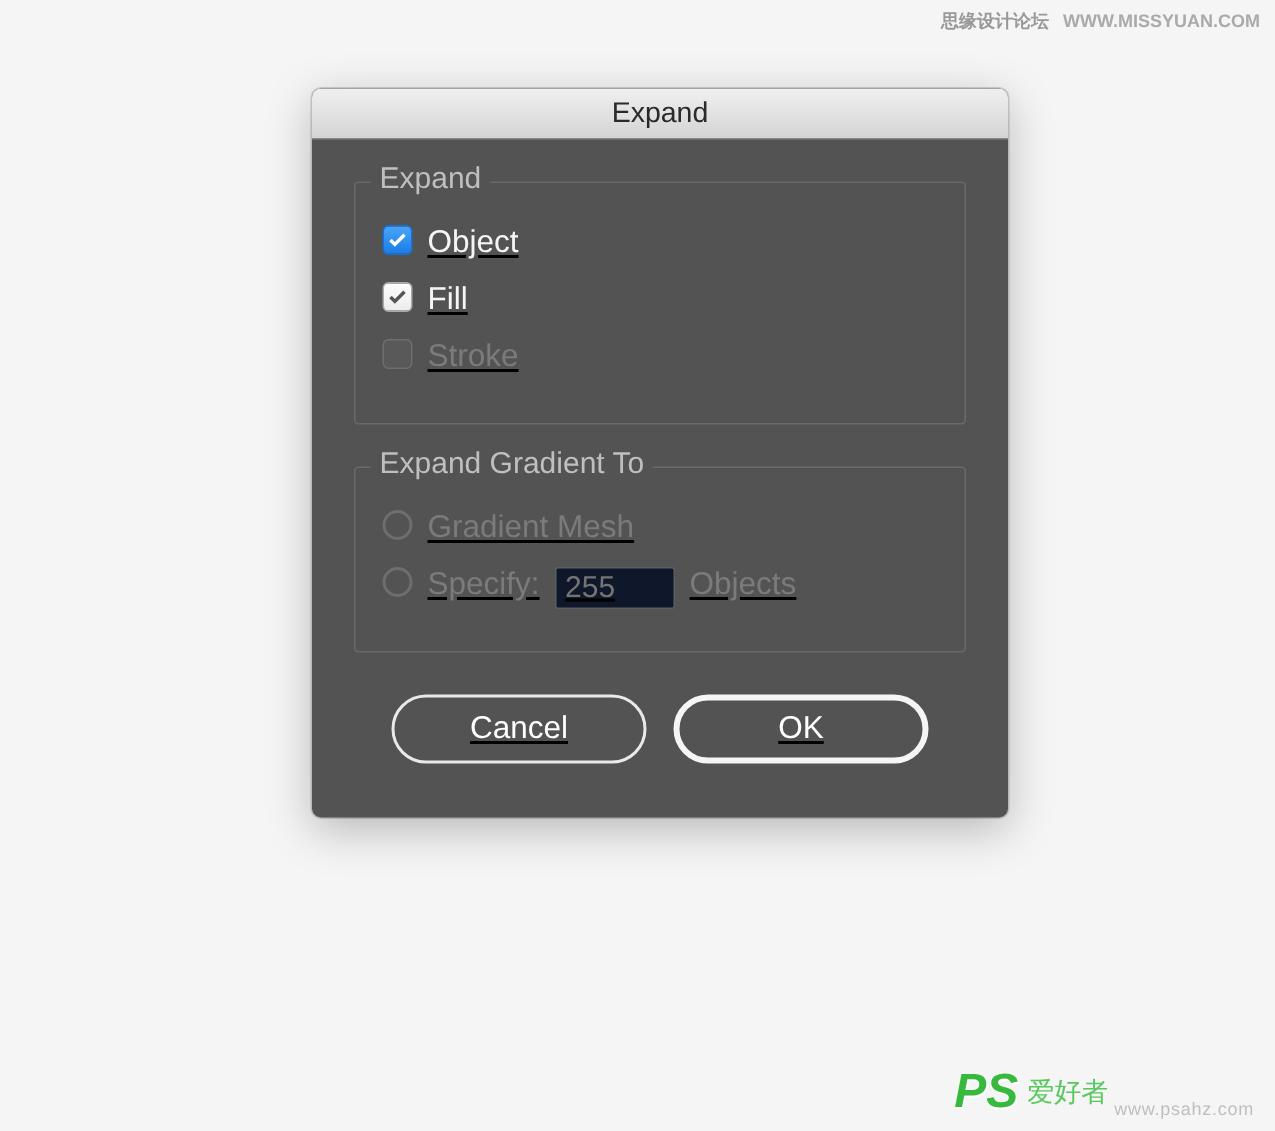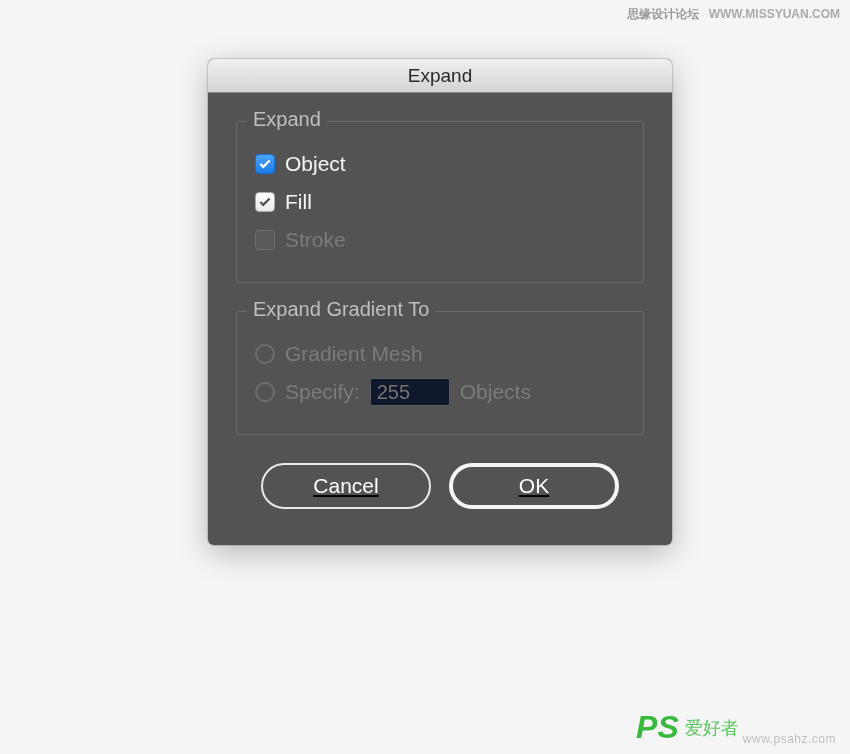--- a/index.html
+++ b/index.html
@@ -50,24 +50,25 @@
       position: absolute;
       top: -14px;
       left: 10px;
       background: #535353;
       padding: 0 6px;
       color: #bfbfbf;
       font-size: 20px;
     }
     .row {
       display: flex;
-      align-items: center;
+      align-items: flex-start;
       gap: 10px;
       margin: 10px 0;
       min-height: 28px;
+      text-decoration: underline;
     }
     .checkbox {
       width: 20px;
       height: 20px;
       border-radius: 4px;
       display: inline-flex;
       align-items: center;
       justify-content: center;
       font-size: 15px;
       font-weight: bold;

